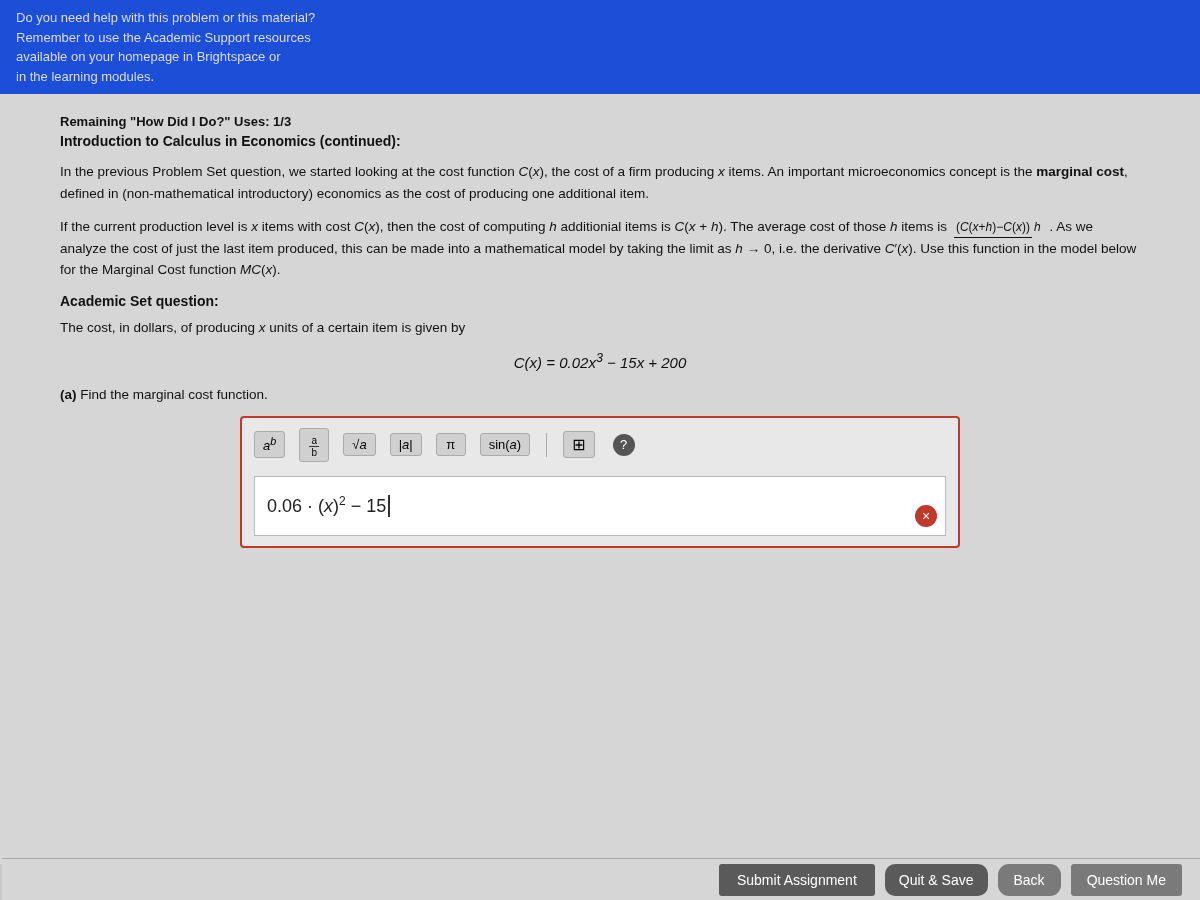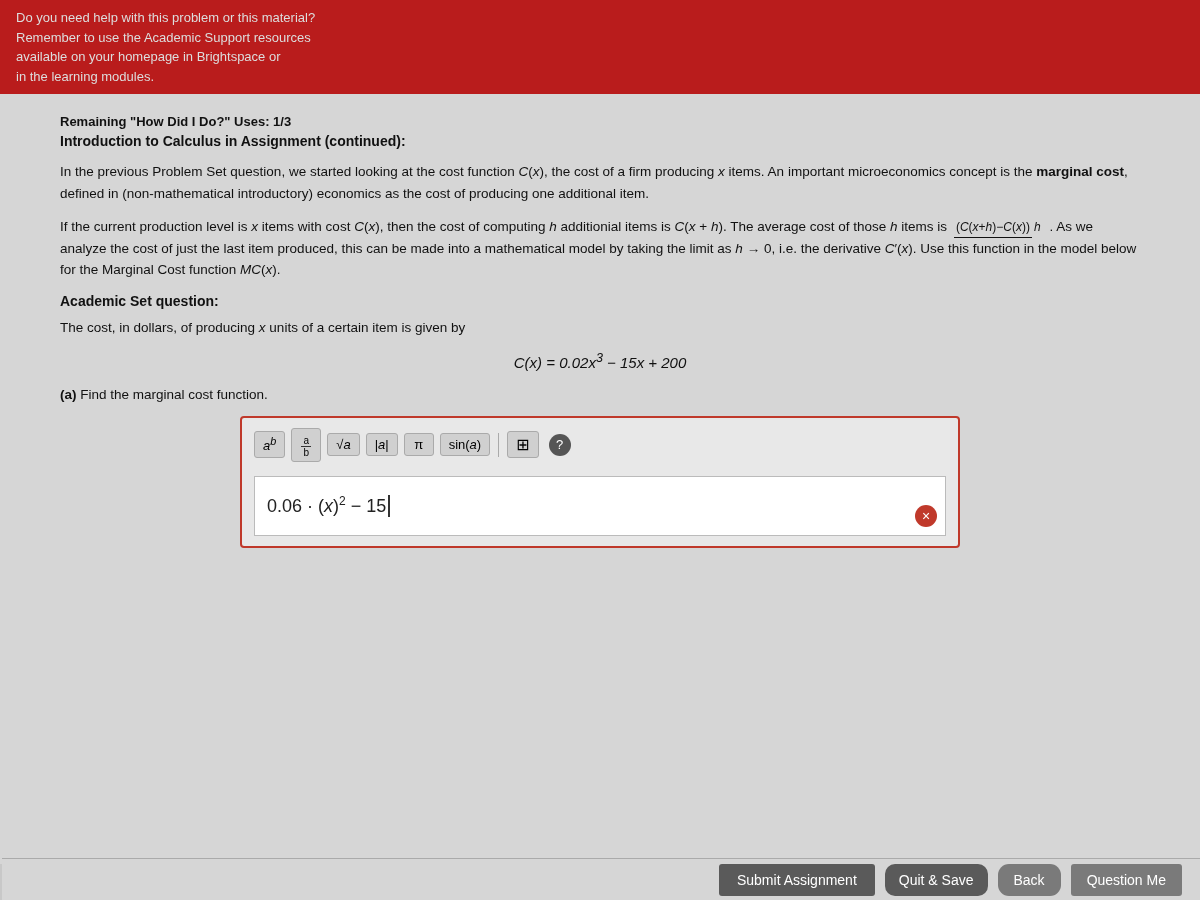--- a/index.html
+++ b/index.html
@@ -7,21 +7,21 @@
       font-family: Arial, sans-serif;
       font-size: 14px;
       background: #c8c8c8;
       color: #111;
       width: 1200px;
       height: 900px;
       overflow: hidden;
     }
 
     .top-notice {
-      background: #b91c1c;
+      background: #1d4ed8;
       color: #ddd;
       padding: 8px 16px;
       font-size: 13px;
       line-height: 1.5;
     }
 
     .main-content {
       background: #d6d6d6;
       padding: 20px 60px 10px 60px;
       height: calc(900px - 80px - 50px);
@@ -86,21 +86,21 @@
       border: 2px solid #c0392b;
       border-radius: 4px;
       width: 720px;
       margin: 0 auto 20px auto;
       padding: 10px 12px;
     }
 
     .math-toolbar {
       display: flex;
       align-items: center;
-      gap: 6px;
+      gap: 14px;
       margin-bottom: 8px;
       padding-bottom: 6px;
     }
 
     .toolbar-btn {
       background: #d0d0d0;
       border: 1px solid #aaa;
       border-radius: 3px;
       padding: 3px 8px;
       cursor: pointer;
@@ -266,21 +266,21 @@
   <div>Do you need help with this problem or this material?</div>
   <div>Remember to use the Academic Support resources</div>
   <div>available on your homepage in Brightspace or</div>
   <div>in the learning modules.</div>
 </div>
 
 <div class="main-content">
 
   <div class="how-did-i-do">Remaining "How Did I Do?" Uses: 1/3</div>
 
-  <div class="intro-title">Introduction to Calculus in Assignment (continued):</div>
+  <div class="intro-title">Introduction to Calculus in Economics (continued):</div>
 
   <p class="paragraph">
     In the previous Problem Set question, we started looking at the cost function <em>C</em>(<em>x</em>), the cost of a firm producing <em>x</em> items. An important microeconomics concept is the <strong>marginal cost</strong>, defined in (non-mathematical introductory) economics as the cost of producing one additional item.
   </p>
 
   <p class="paragraph">
     If the current production level is <em>x</em> items with cost <em>C</em>(<em>x</em>), then the cost of computing <em>h</em> additionial items is <em>C</em>(<em>x</em> + <em>h</em>). The average cost of those <em>h</em> items is
     <span class="fraction-inline">
       <span class="numer">(<em>C</em>(<em>x</em>+<em>h</em>)−<em>C</em>(<em>x</em>))</span>
       <span class="denom"><em>h</em></span>

